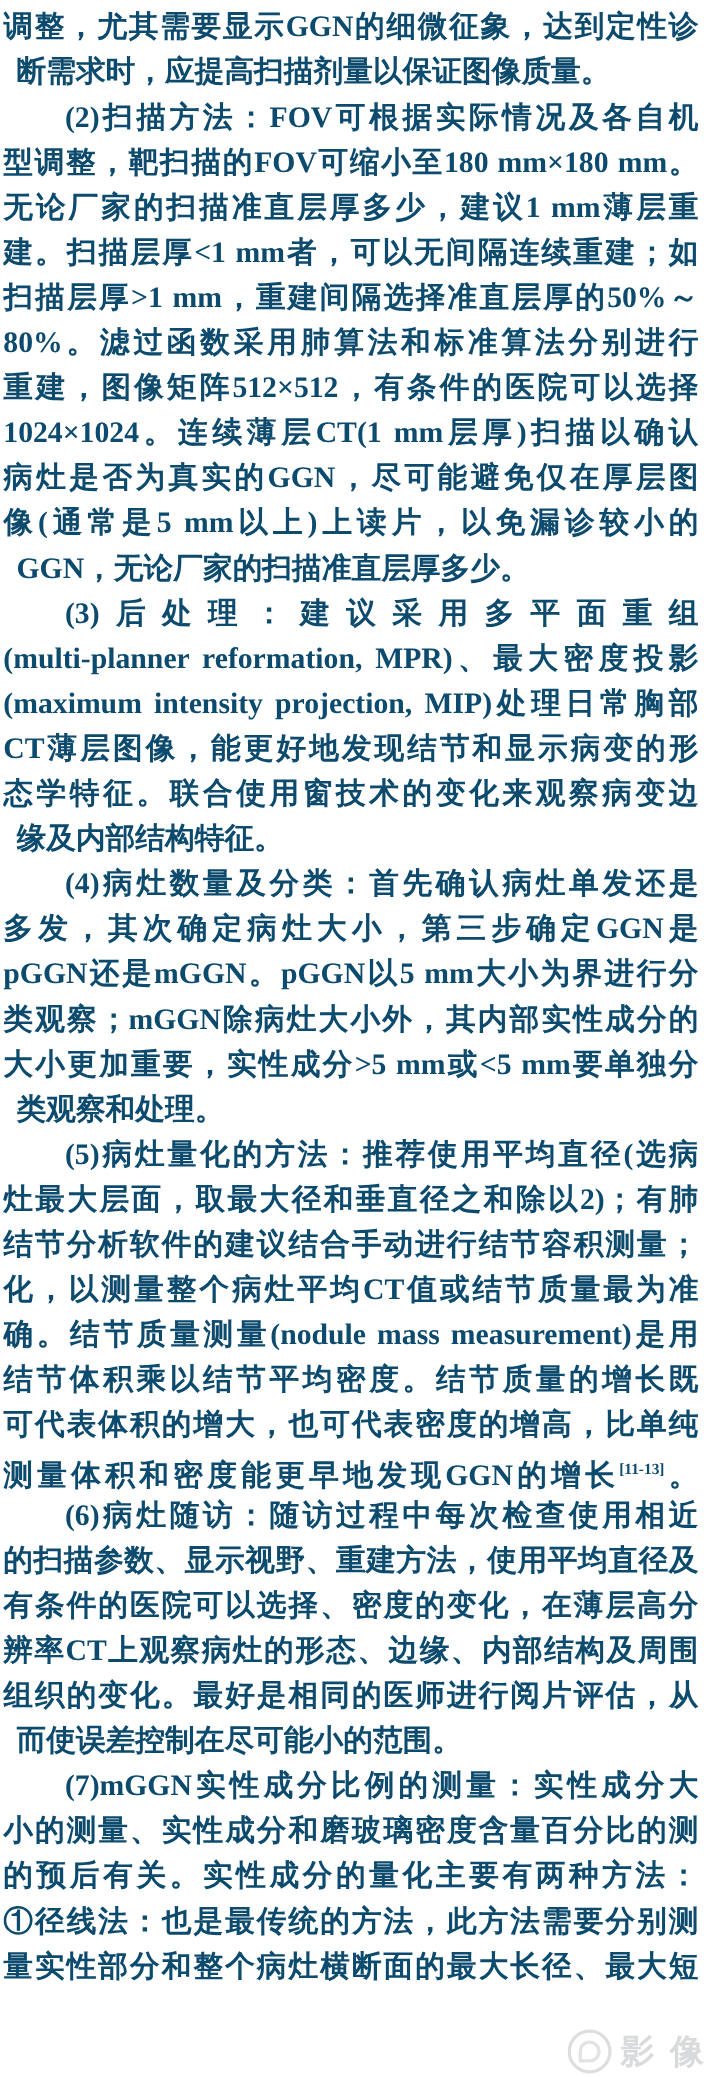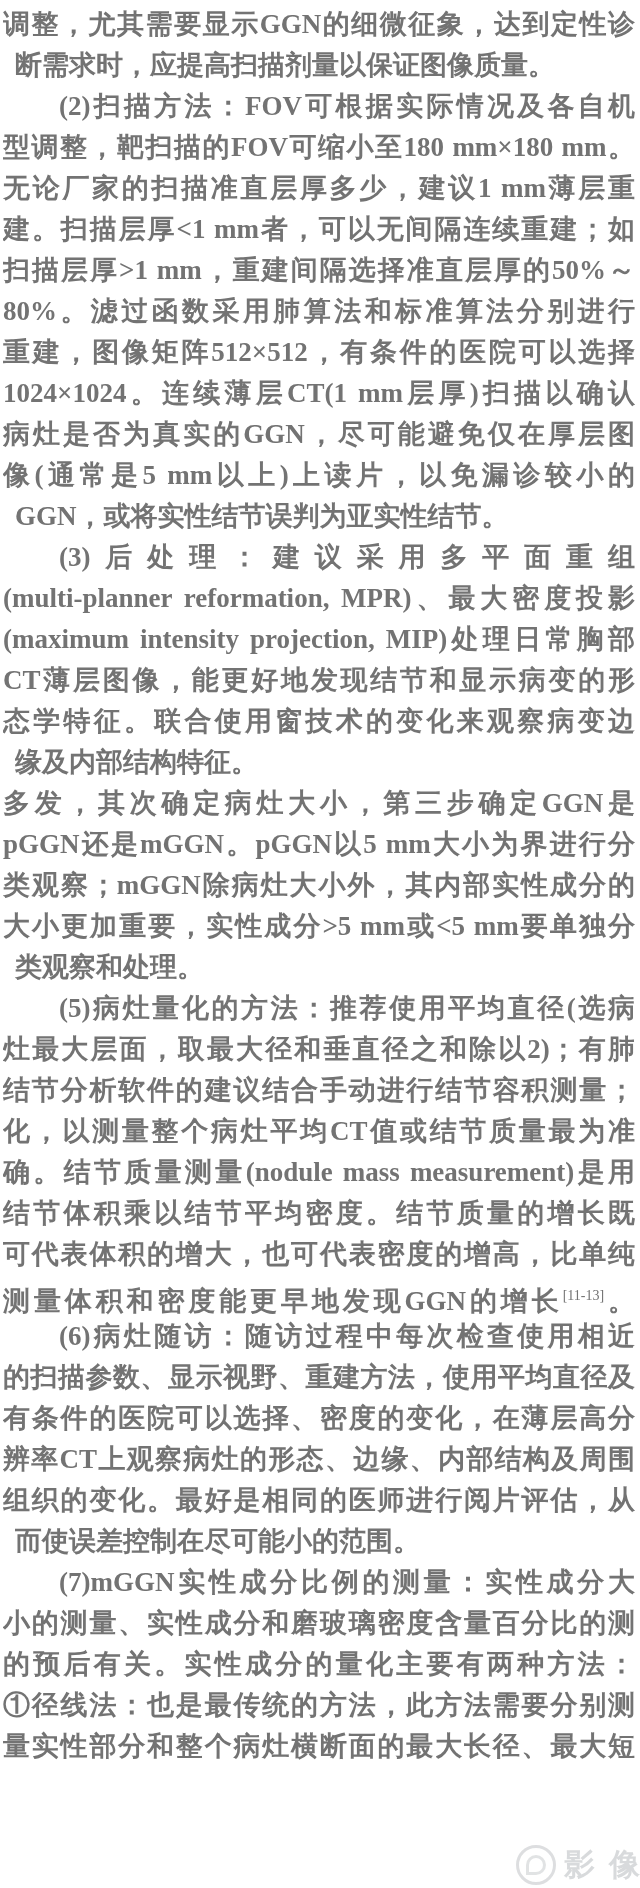--- a/index.html
+++ b/index.html
@@ -22,36 +22,36 @@
   .text-block {
     position: relative;
     z-index: 1;
     padding: 4px 5px 0 3px;
   }
   .line {
     height: 41px;
     line-height: 41px;
     font-size: 27px;
     font-weight: 700;
-    color: #737373;
+    color: #0c4a6e;
     text-align: justify;
     text-align-last: justify;
     text-justify: inter-character;
     overflow: hidden;
   }
   .line.flush {
     text-align-last: left;
     margin-left: 12px;
   }
   .line.indent {
     text-indent: 56px;
   }
   .line sup {
     font-size: 14px;
-    font-weight: 400;
+    font-weight: 700;
     vertical-align: 10px;
     letter-spacing: 0;
   }
   .watermark {
     position: absolute;
     z-index: 0;
     right: -14px;
     bottom: 2px;
     display: flex;
     align-items: center;
@@ -100,27 +100,28 @@
       <div class="line indent"><span>(2)扫描方法：FOV可根据实际情况及各自机</span></div>
       <div class="line"><span>型调整，靶扫描的FOV可缩小至180 mm×180 mm。</span></div>
       <div class="line"><span>无论厂家的扫描准直层厚多少，建议1 mm薄层重</span></div>
       <div class="line"><span>建。扫描层厚&lt;1 mm者，可以无间隔连续重建；如</span></div>
       <div class="line"><span>扫描层厚&gt;1 mm，重建间隔选择准直层厚的50%～</span></div>
       <div class="line"><span>80%。滤过函数采用肺算法和标准算法分别进行</span></div>
       <div class="line"><span>重建，图像矩阵512×512，有条件的医院可以选择</span></div>
       <div class="line"><span>1024×1024。连续薄层CT(1 mm层厚)扫描以确认</span></div>
       <div class="line"><span>病灶是否为真实的GGN，尽可能避免仅在厚层图</span></div>
       <div class="line"><span>像(通常是5 mm以上)上读片，以免漏诊较小的</span></div>
-      <div class="line flush"><span>GGN，或将实性结节误判为亚实性结节。</span></div>
+      <div class="line flush"><span>GGN，无论厂家的扫描准直层厚多少。</span></div>
       <div class="line indent"><span>(3)后处理：建议采用多平面重组</span></div>
       <div class="line"><span>(multi-planner reformation, MPR)、最大密度投影</span></div>
       <div class="line"><span>(maximum intensity projection, MIP)处理日常胸部</span></div>
       <div class="line"><span>CT薄层图像，能更好地发现结节和显示病变的形</span></div>
       <div class="line"><span>态学特征。联合使用窗技术的变化来观察病变边</span></div>
       <div class="line flush"><span>缘及内部结构特征。</span></div>
+      <div class="line indent"><span>(4)病灶数量及分类：首先确认病灶单发还是</span></div>
       <div class="line"><span>多发，其次确定病灶大小，第三步确定GGN是</span></div>
       <div class="line"><span>pGGN还是mGGN。pGGN以5 mm大小为界进行分</span></div>
       <div class="line"><span>类观察；mGGN除病灶大小外，其内部实性成分的</span></div>
       <div class="line"><span>大小更加重要，实性成分&gt;5 mm或&lt;5 mm要单独分</span></div>
       <div class="line flush"><span>类观察和处理。</span></div>
       <div class="line indent"><span>(5)病灶量化的方法：推荐使用平均直径(选病</span></div>
       <div class="line"><span>灶最大层面，取最大径和垂直径之和除以2)；有肺</span></div>
       <div class="line"><span>结节分析软件的建议结合手动进行结节容积测量；</span></div>
       <div class="line"><span>化，以测量整个病灶平均CT值或结节质量最为准</span></div>
       <div class="line"><span>确。结节质量测量(nodule mass measurement)是用</span></div>

